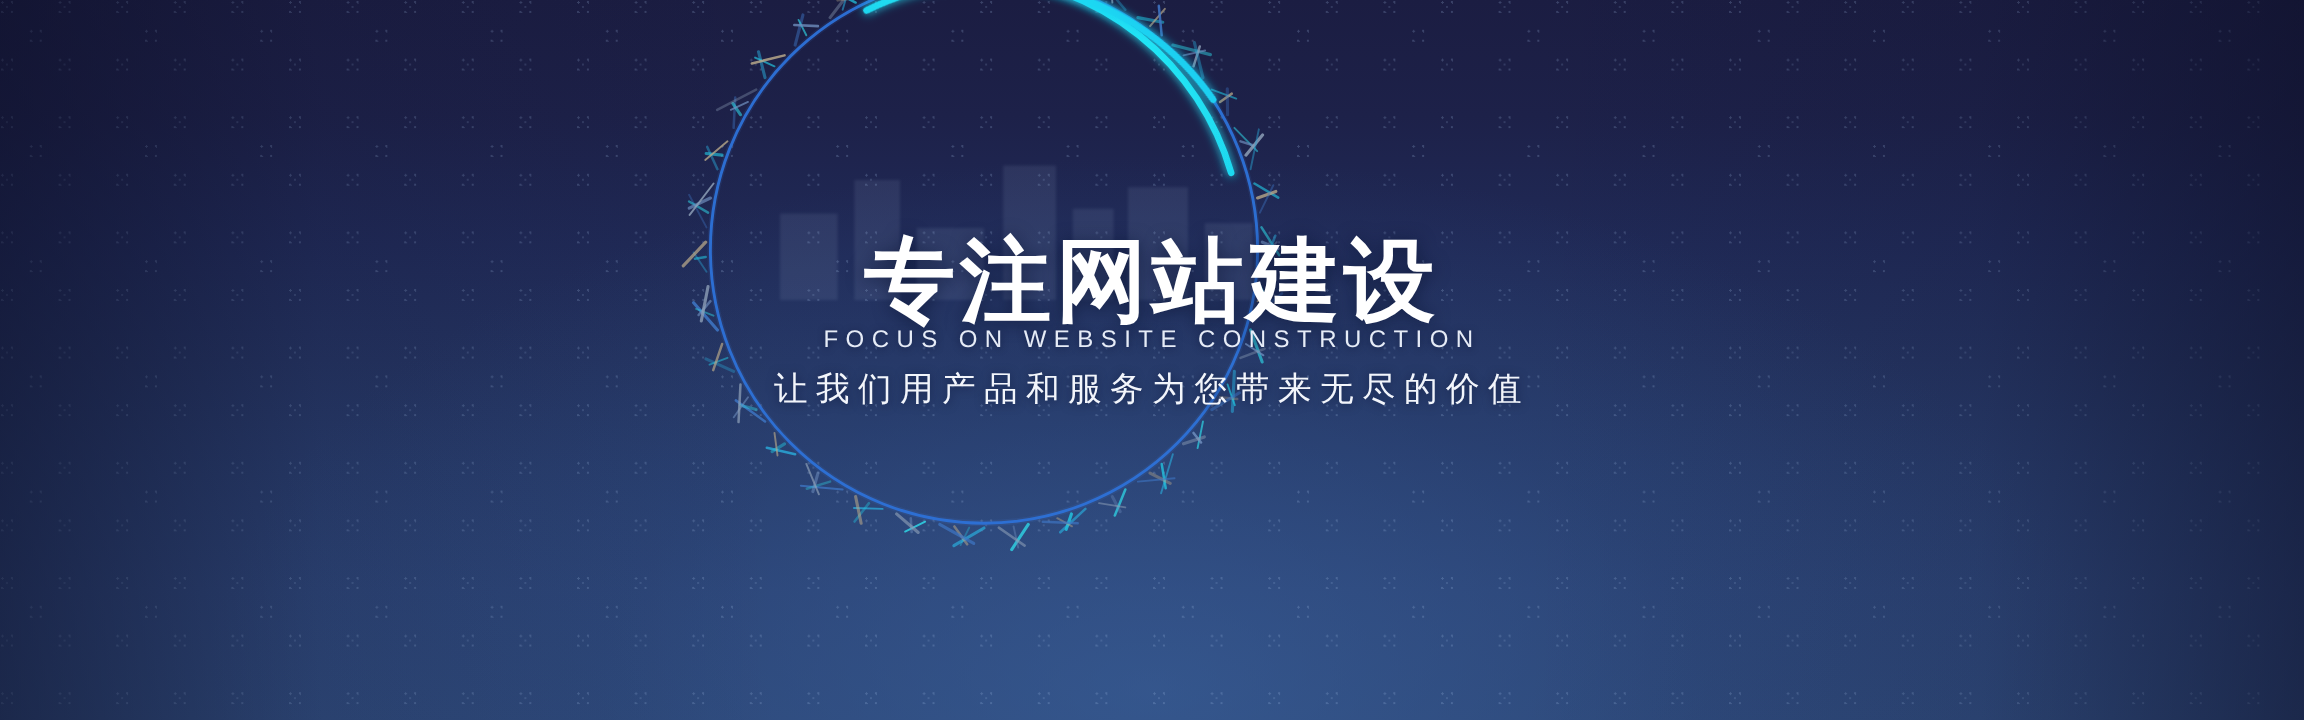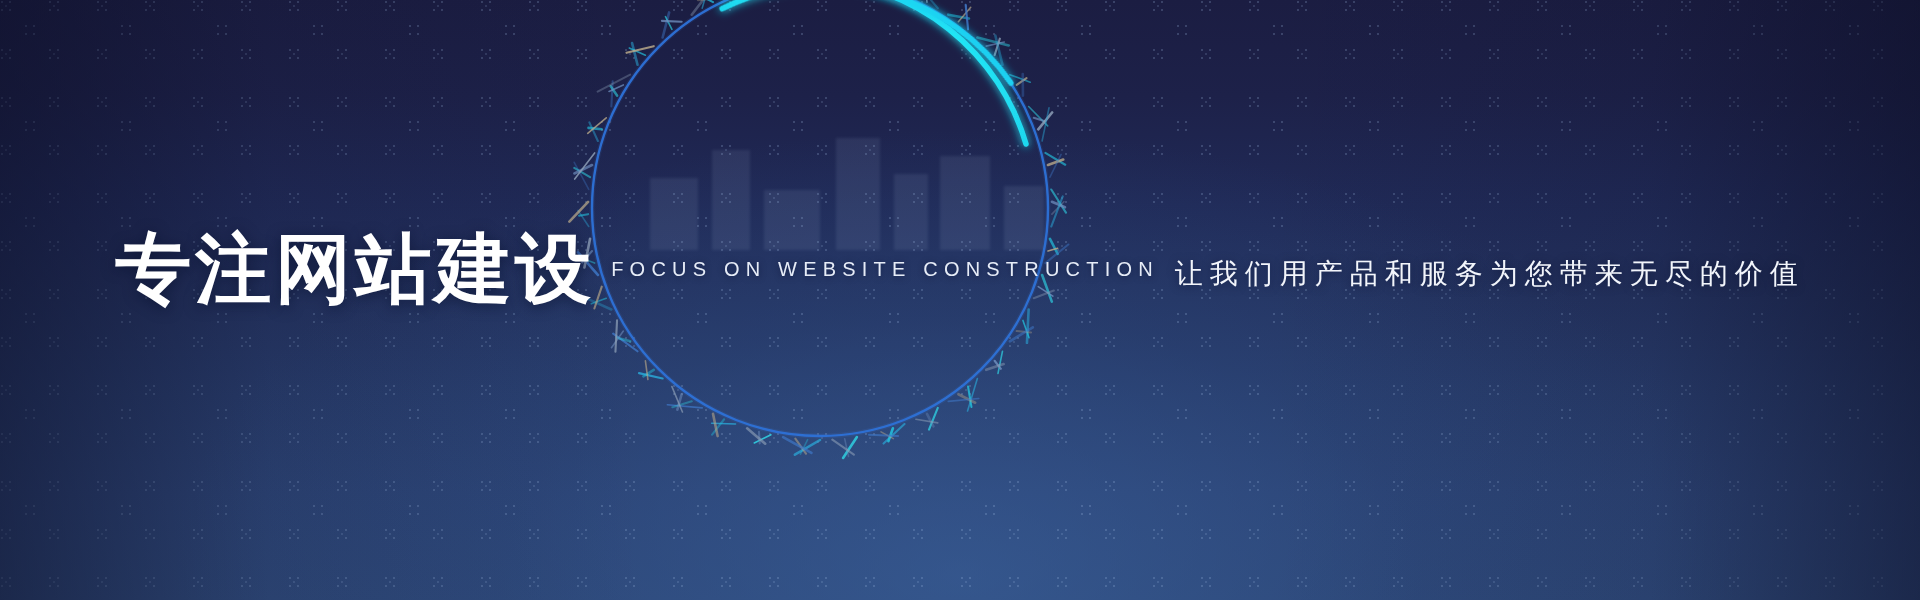--- a/index.html
+++ b/index.html
@@ -95,25 +95,24 @@
     pointer-events:none;
   }
   .ring-wrap svg { display:block; width:520px; height:520px; overflow:visible; }
 
   
   .content {
     position:absolute;
     left:0; right:0; top:0;
     height:600px;
     display:flex;
-    flex-direction:row;
+    flex-direction:column;
     align-items:center;
     justify-content:center;
     padding-bottom:62px;
-    gap:16px;
   }
 
   .headline {
     font-family:"DejaVu Sans", "Liberation Sans", sans-serif;
     font-weight:bold;
     font-size:76px;
     line-height:1.02;
     color:#ffffff;
     letter-spacing:4px;
     text-shadow:0 2px 14px rgba(6,12,40,0.55);

